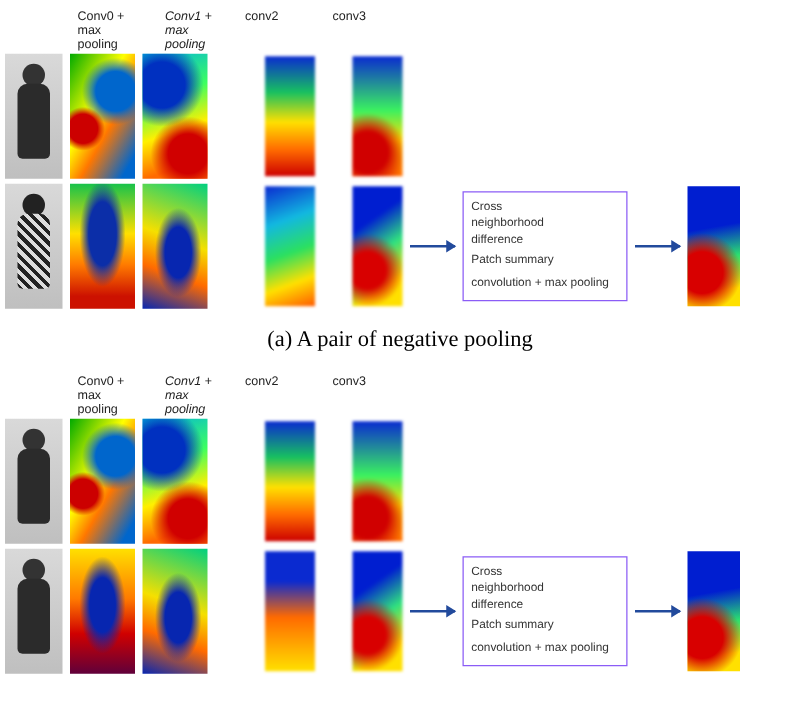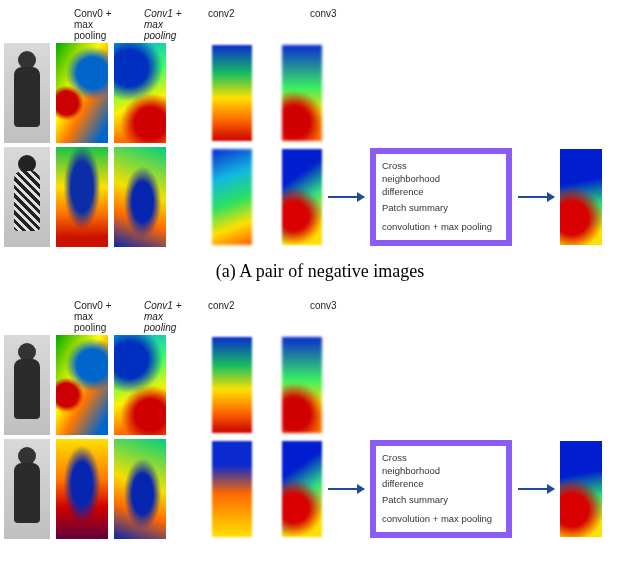--- a/index.html
+++ b/index.html
@@ -25,24 +25,24 @@
     margin-left: 0;
     margin-bottom: 2px;
   }
   .lbl {
     font-size: 10px;
     color: #222;
     line-height: 1.1;
     white-space: pre-line;
   }
   .sp0 { width: 46px; }
-  .sp1 { width: 58px; margin-left:18px;}
+  .sp1 { width: 58px; margin-left:6px;}
   .sp2 { width: 58px; margin-left:6px;font-style:italic;}
   .sp3 { width: 56px; }
-  .sp4 { width: 56px; margin-left:40px;}
+  .sp4 { width: 56px; margin-left:8px;}
 
   .thumb {
     width: 46px;
     height: 100px;
     background: #888;
     position: relative;
     overflow: hidden;
     flex-shrink: 0;
   }
   .heat {
@@ -73,21 +73,21 @@
   .arrow::after {
     content: "";
     position: absolute;
     right: -1px; top: -4px;
     border-left: 8px solid #224a9c;
     border-top: 5px solid transparent;
     border-bottom: 5px solid transparent;
   }
   .ops-box {
     width: 118px;
-    border: 6px solid #8b5cf6;
+    border: 1px solid #8b5cf6;
     padding: 6px 6px;
     font-size: 9.5px;
     color: #333;
     line-height: 1.35;
     flex-shrink:0;
   }
   .caption {
     text-align: center;
     font-family: "Times New Roman", Times, serif;
     font-size: 18px;
@@ -204,21 +204,21 @@
       <div>neighborhood</div>
       <div>difference</div>
       <div style="margin-top:4px">Patch summary</div>
       <div style="margin-top:6px">convolution + max pooling</div>
     </div>
     <div class="arrow"></div>
     <div class="heat out jet-out"></div>
   </div>
 </div>
 
-<div class="caption">(a) A pair of negative images</div>
+<div class="caption">(a) A pair of negative pooling</div>
 
 <div class="fig-block">
 
   <div class="col-labels">
     <div class="lbl sp0"></div>
     <div class="lbl sp1">Conv0 +
 max
 pooling</div>
     <div class="lbl sp2">Conv1 +
 max

